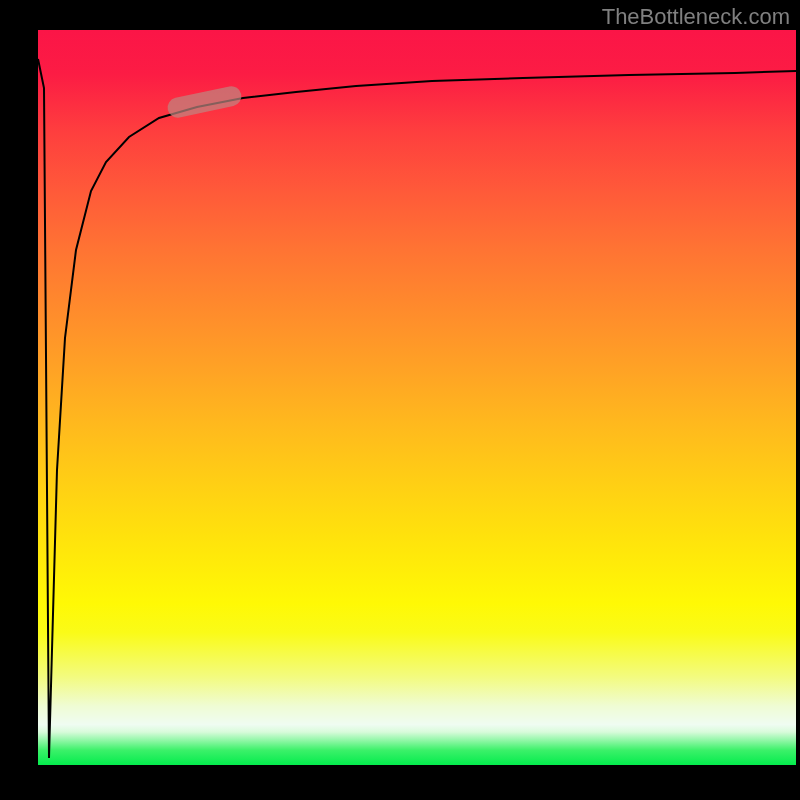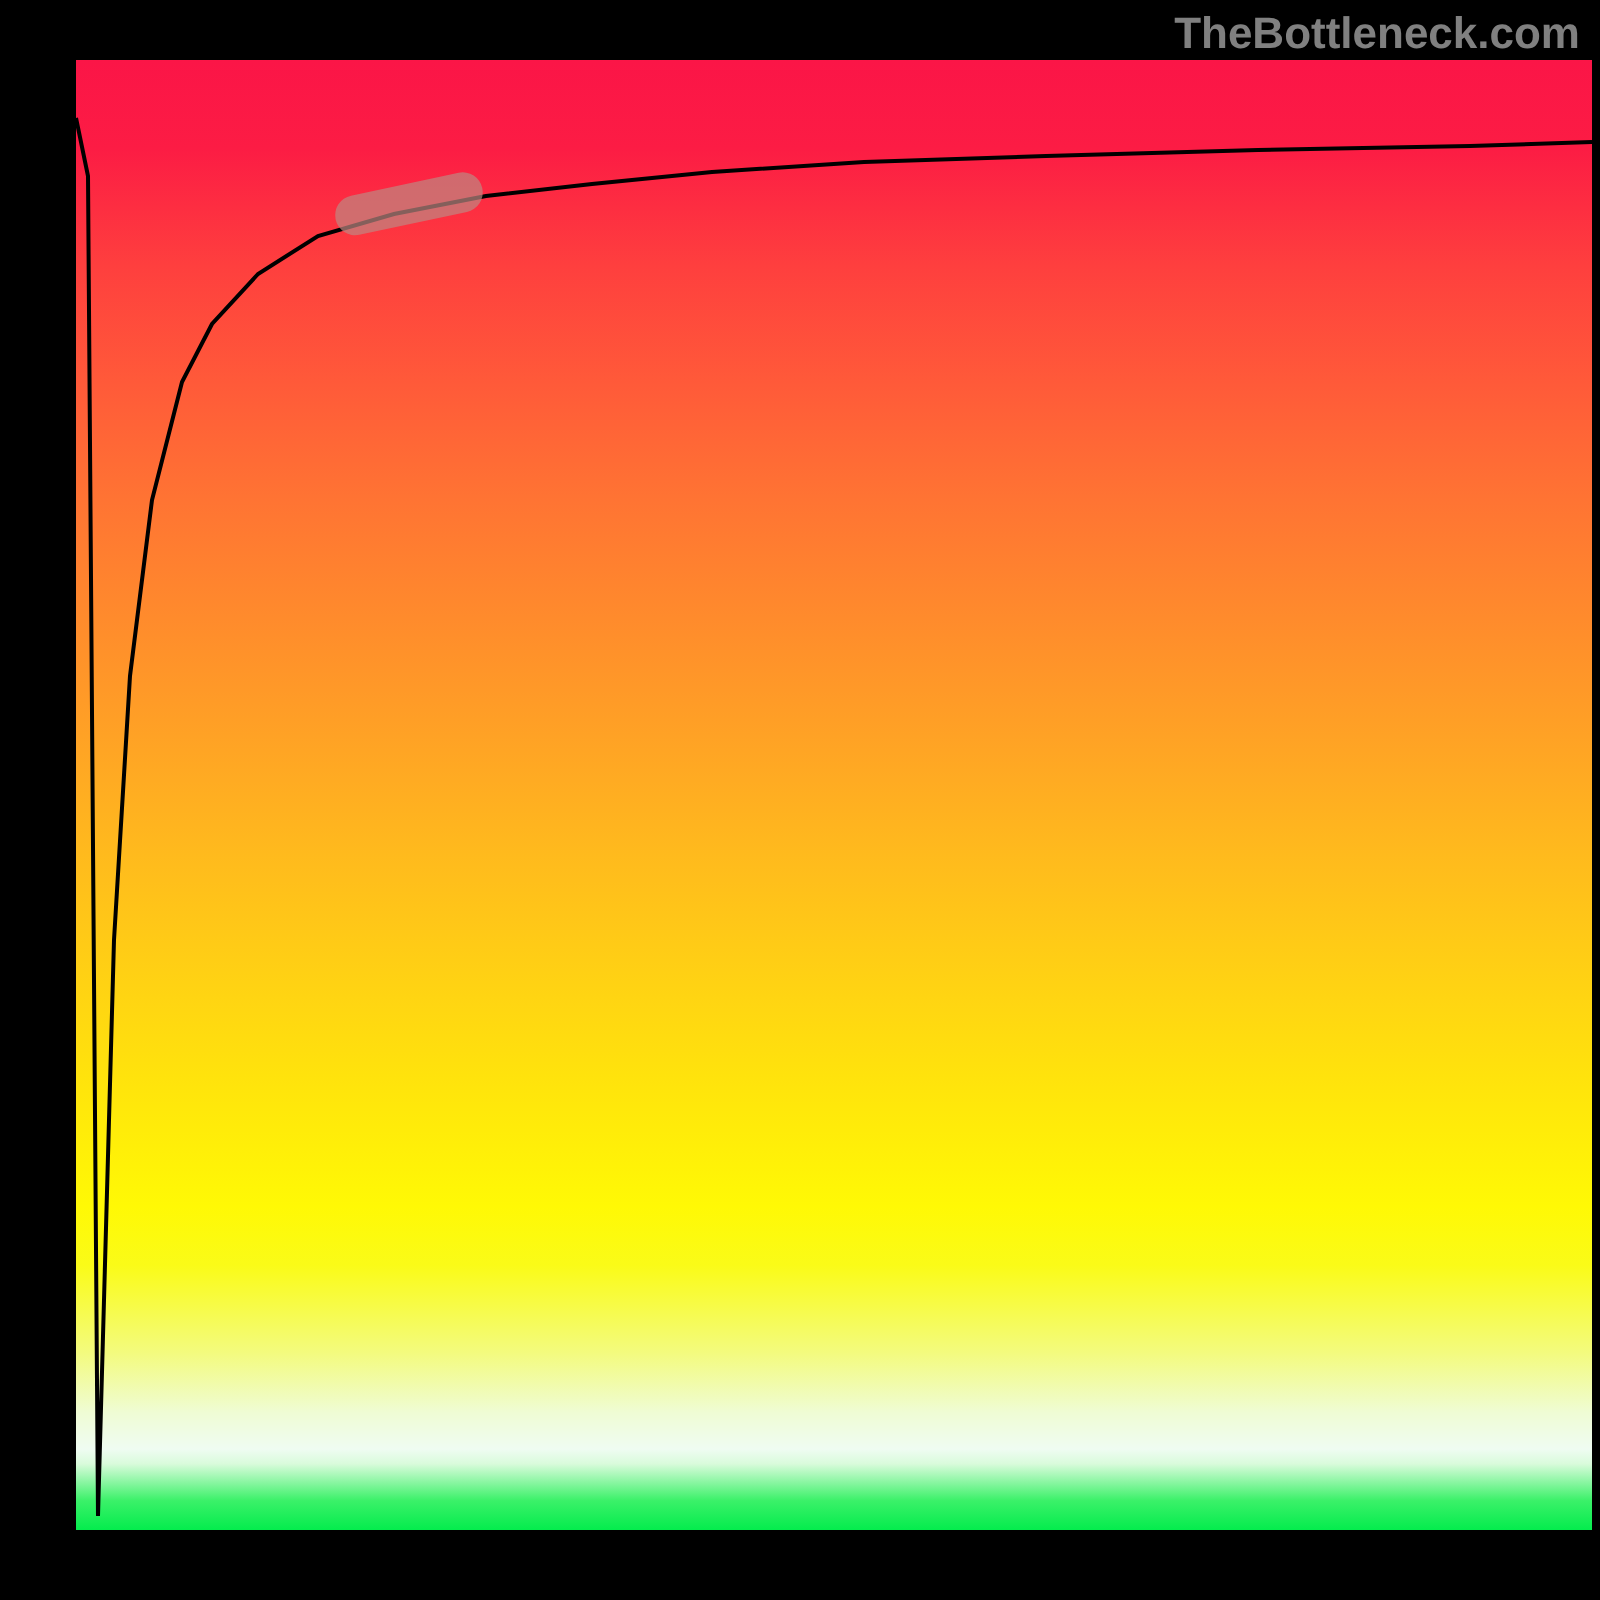--- a/index.html
+++ b/index.html
@@ -15,21 +15,21 @@
       overflow: hidden;
       font-family: Arial, Helvetica, sans-serif;
     }
     .watermark {
       position: absolute;
       top: 4px;
       right: 10px;
       color: #808080;
       font-size: 22px;
       z-index: 100;
-      font-weight: 700;
+      font-weight: 400;
       margin-left: 30px;
     }
     .plot-area {
       position: absolute;
       left: 38px;
       top: 30px;
       width: 758px;
       height: 735px;
       overflow: hidden;
     }

